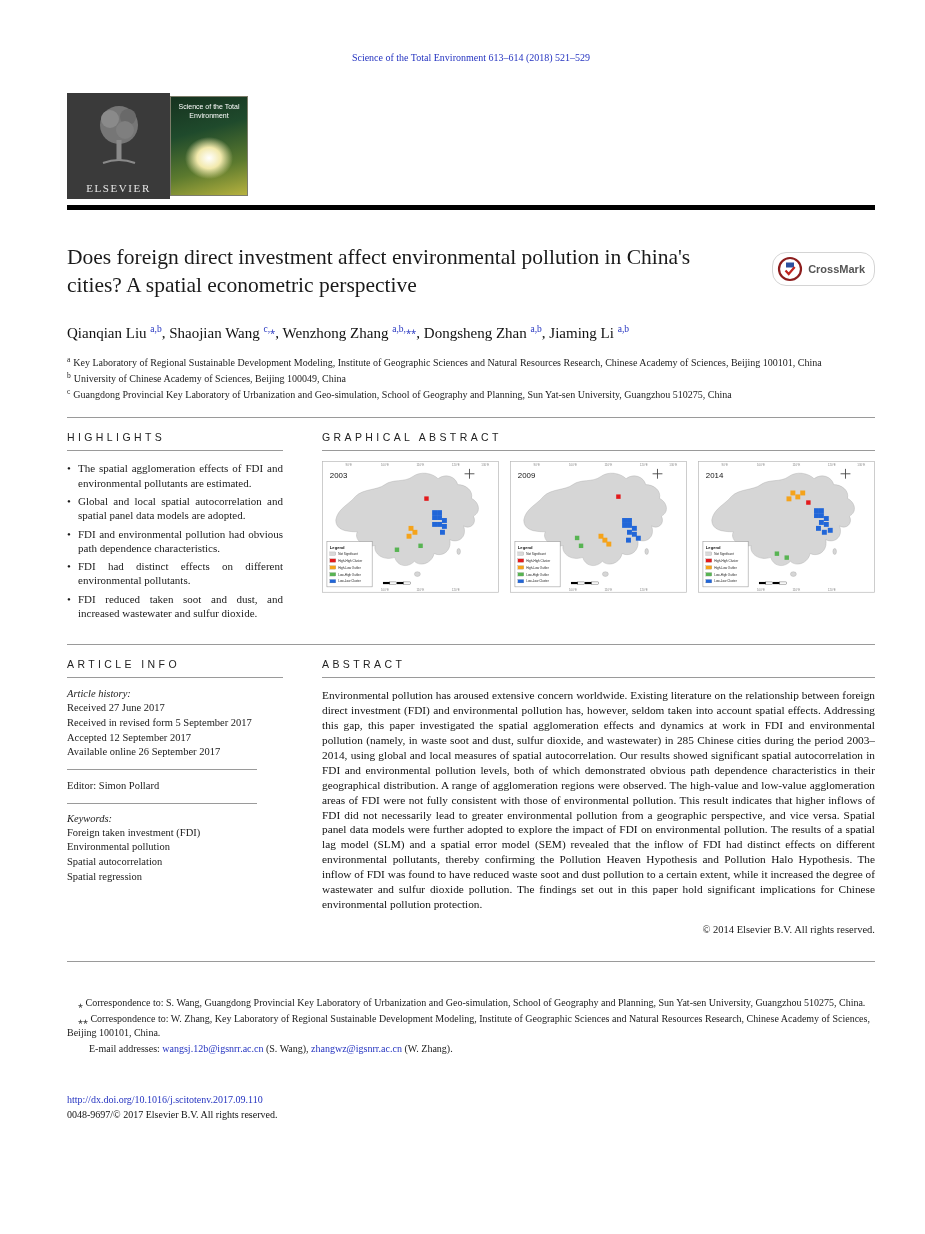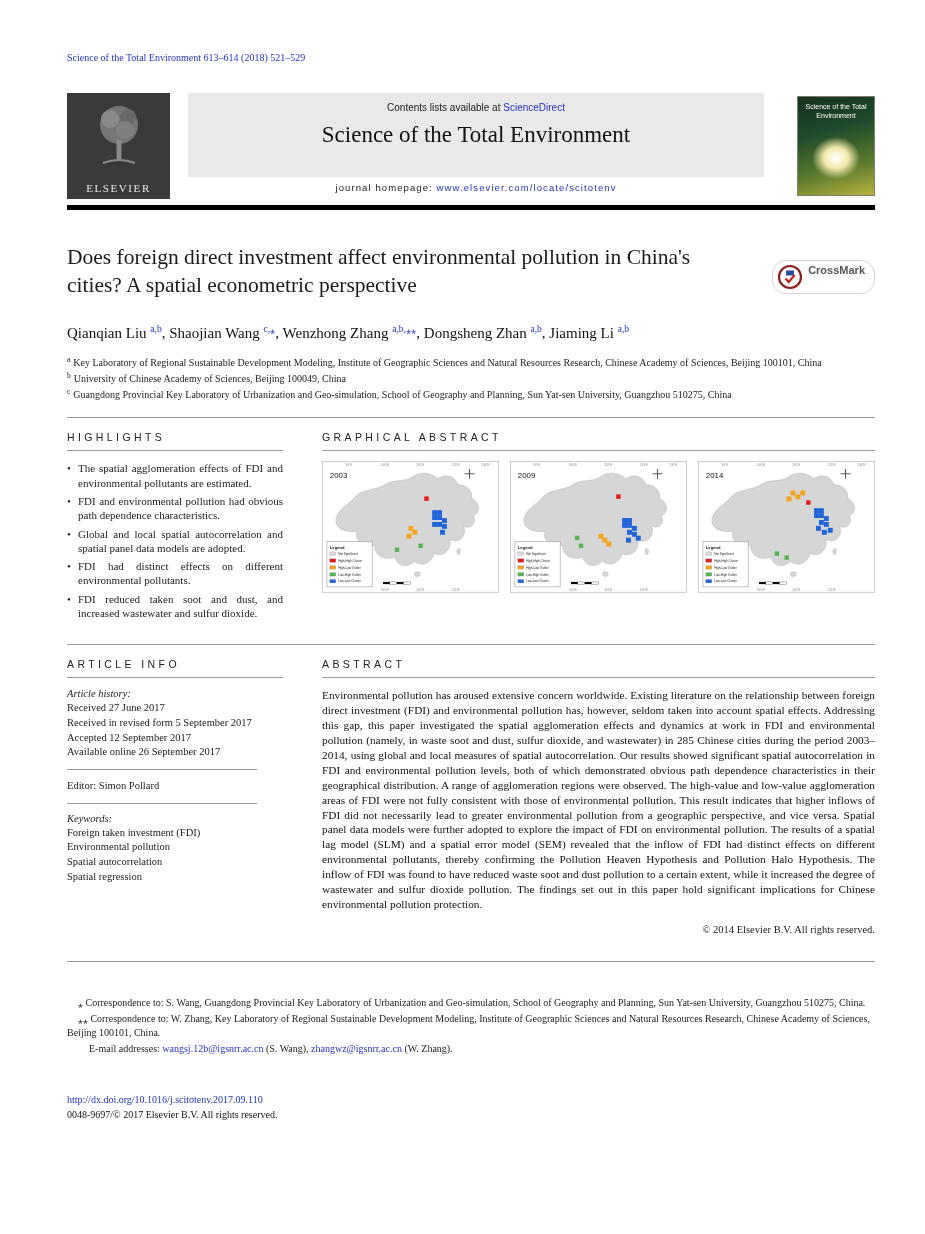--- a/index.html
+++ b/index.html
@@ -3,21 +3,21 @@
 <meta charset="utf-8">
 <title>Journal article first page</title>
 <style>
   *{box-sizing:border-box;margin:0;padding:0}
   body{background:#ffffff;font-family:"Liberation Serif",serif;color:#1a1a1a}
   .page{width:925px;height:1234px;margin:0 auto;background:#fff;padding:0 50px 0 67px;overflow:hidden;position:relative}
   a{text-decoration:none;cursor:pointer}
   .blue{color:#2433c0}
 
   
-  .top-ref{margin-top:52px;font-size:10px}
+  .top-ref{margin-top:52px;text-align:center;font-size:10px}
 
   
   .header-row{display:flex;margin-top:30px;height:106px}
   .elsevier-box{width:103px;height:106px;background:#3a3a3a;position:relative;flex:none;
     display:flex;flex-direction:column;justify-content:flex-end;align-items:center;padding-bottom:5px}
   .elsevier-word{color:#e6e6e6;font-size:11px;letter-spacing:1.6px;font-family:"Liberation Serif",serif}
   .elsevier-tree{position:absolute;top:4px;left:50%;transform:translateX(-50%)}
   .center-box{flex:1;background:#e9e9e9;margin:0 33px 0 18px;display:flex;flex-direction:column;align-items:center;text-align:center}
   .contents-line{margin-top:9px;font-family:"Liberation Sans",sans-serif;font-size:10px;color:#222}
   .journal-title{margin-top:9px;font-size:23px;color:#111}
@@ -27,22 +27,22 @@
     background:linear-gradient(165deg,#16321f 0%,#1f4a2c 35%,#5c7a2e 70%,#b7b23f 100%)}
   .cover-caption{position:relative;color:#fff;font-family:"Liberation Sans",sans-serif;font-size:7px;line-height:1.25;
     text-align:center;padding:6px 4px 0}
   .cover-orb{position:absolute;left:50%;top:62%;width:48px;height:42px;transform:translate(-50%,-50%);
     background:radial-gradient(closest-side,#ffffff 0%,#f2e9ac 50%,rgba(242,233,172,0) 100%)}
   .black-rule{height:5px;background:#000;margin-top:6px}
 
   
   .title-row{display:flex;align-items:flex-start;margin-top:34px}
   .article-title{font-size:21.5px;font-weight:400;line-height:1.3;flex:1;padding-right:36px}
-  .crossmark{display:flex;gap:5px;border:1px solid #d4d4d4;border-radius:14px;
-    padding:3px 9px 3px 4px;background:#fff;margin-top:16px}
+  .crossmark{display:flex;align-items:center;gap:5px;border:1px solid #d4d4d4;border-radius:14px;
+    padding:3px 9px 3px 4px;background:#fff;margin-top:8px}
   .crossmark-label{font-family:"Liberation Sans",sans-serif;font-size:11px;font-weight:bold;color:#555}
 
   
   .authors{margin-top:22px;font-size:15px;color:#111}
   .authors sup{font-size:9.5px}
   .affils{margin-top:13px}
   .affil{font-size:10px;line-height:1.45;color:#222}
   .affil sup{font-size:7.5px;margin-right:3px}
 
   .full-rule{border:0;border-top:1px solid #9a9a9a}
@@ -112,31 +112,20 @@
       <svg class="elsevier-tree" width="72" height="78" viewBox="0 0 72 78">
         <circle cx="36" cy="28" r="19" fill="#767676"></circle>
         <circle cx="27" cy="22" r="9" fill="#8a8a8a"></circle>
         <circle cx="45" cy="20" r="8" fill="#696969"></circle>
         <circle cx="42" cy="33" r="9" fill="#7f7f7f"></circle>
         <rect x="33.5" y="43" width="5" height="20" fill="#8a8a8a"></rect>
         <path d="M20 66 q16 -6 32 0" stroke="#8a8a8a" stroke-width="2" fill="none"></path>
       </svg>
       <div class="elsevier-word">ELSEVIER</div>
     </div>
-    <div class="center-box">
-      <div class="contents-line">
-        <span>Contents lists available at</span>
-        <a class="blue">ScienceDirect</a>
-      </div>
-      <div class="journal-title">Science of the Total Environment</div>
-      <div class="homepage-bar">
-        <span>journal homepage:</span>
-        <a class="blue">www.elsevier.com/locate/scitotenv</a>
-      </div>
-    </div>
     <div class="cover-box">
       <div class="cover-caption">Science of the Total Environment</div>
       <div class="cover-orb"></div>
     </div>
   </div>
   <div class="black-rule"></div>
 
   <div class="title-row">
     <h1 class="article-title">Does foreign direct investment affect environmental pollution in China's cities? A spatial econometric perspective</h1>
     <div class="crossmark">
@@ -160,22 +149,22 @@
   </div>
 
   <hr class="full-rule rule-1">
 
   <div class="cols">
     <div class="col-left">
       <div class="sec-head">HIGHLIGHTS</div>
       <hr class="col-rule">
       <ul class="hl-list">
         <li>The spatial agglomeration effects of FDI and environmental pollutants are estimated.</li>
+        <li>Global and local spatial autocorrelation and spatial panel data models are adopted.</li>
         <li>FDI and environmental pollution had obvious path dependence characteristics.</li>
-        <li>Global and local spatial autocorrelation and spatial panel data models are adopted.</li>
         <li>FDI had distinct effects on different environmental pollutants.</li>
         <li>FDI reduced taken soot and dust, and increased wastewater and sulfur dioxide.</li>
       </ul>
     </div>
     <div class="col-right">
       <div class="sec-head">GRAPHICAL ABSTRACT</div>
       <hr class="col-rule">
       <div class="maps">
 
         <div class="map">

